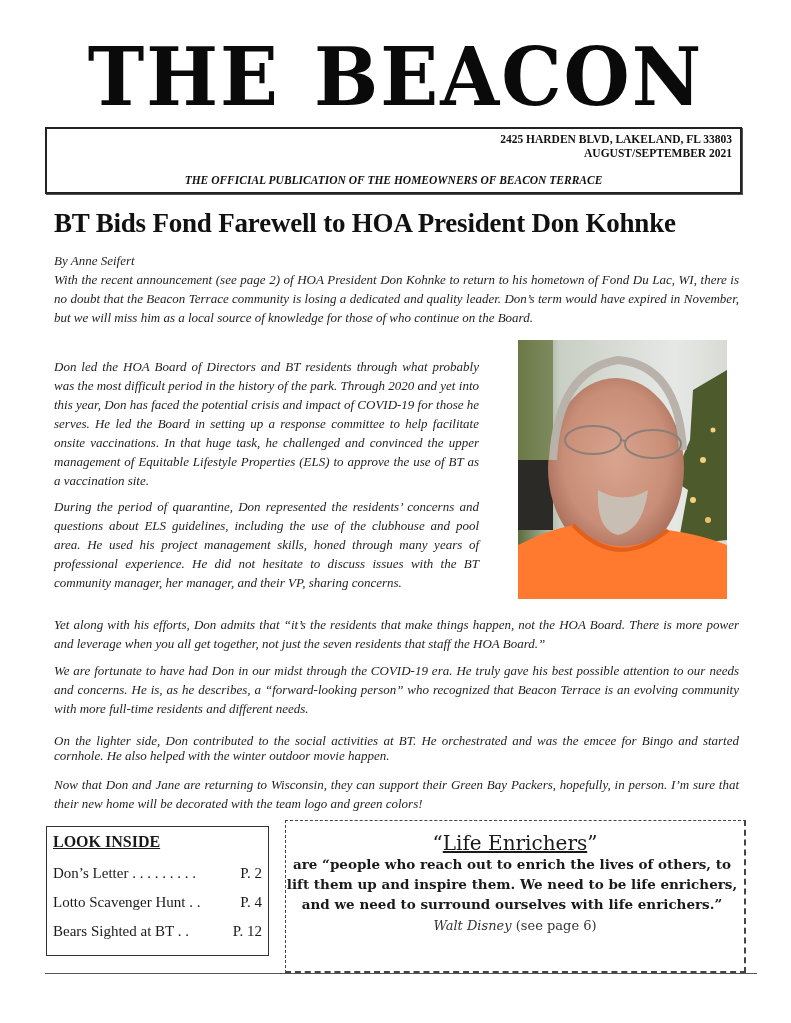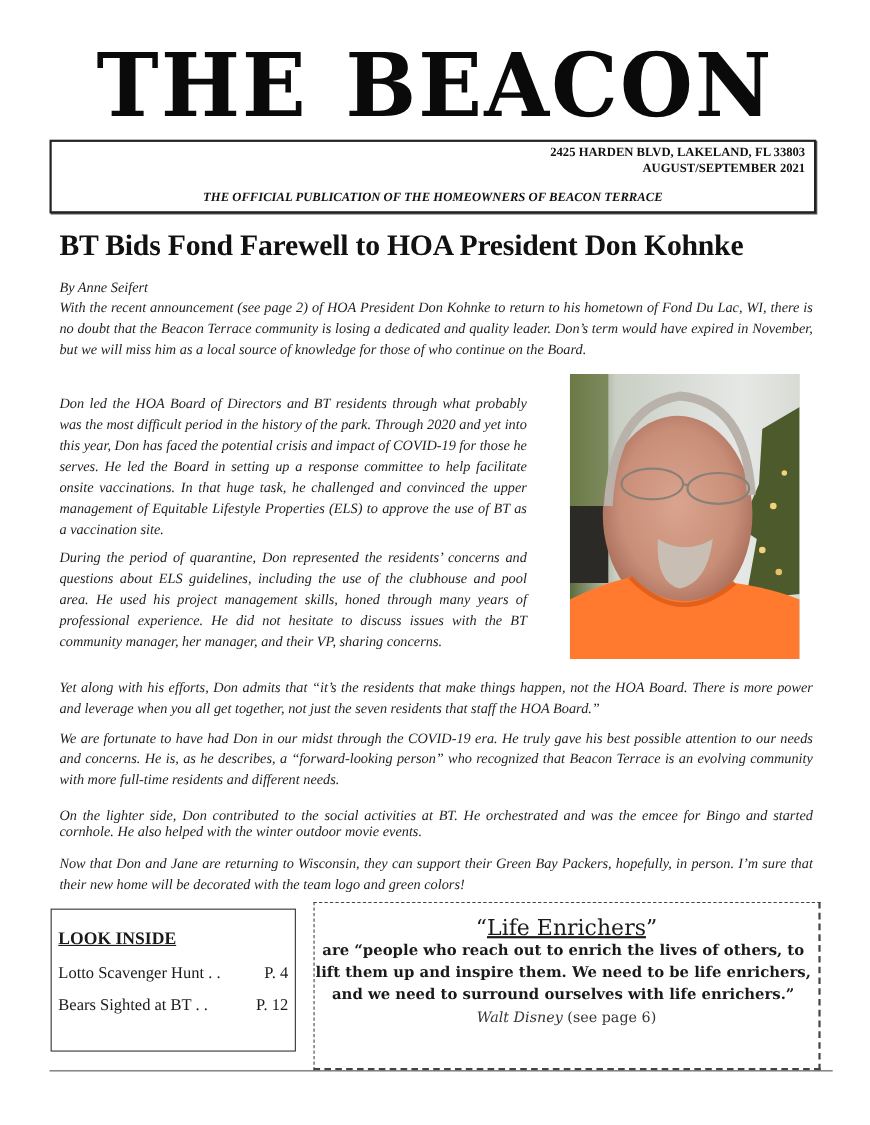--- a/index.html
+++ b/index.html
@@ -33,21 +33,21 @@
   .p3 { left: 54px; top: 497px; width: 425px; }
   .p4 { left: 54px; top: 615px; width: 685px; }
   .p5 { left: 54px; top: 661px; width: 685px; }
   .p6 { left: 54px; top: 733px; width: 685px; line-height: 15px; }
   .p7 { left: 54px; top: 775px; width: 685px; }
 
   .photo { position: absolute; left: 518px; top: 340px; width: 209px; height: 259px; overflow: hidden;
            background: #dcdcd6; }
 
   .look-box { position: absolute; left: 46px; top: 826px; width: 223px; height: 130px;
-              border: 1.5px solid #333; box-sizing: border-box; padding: 16px 6px; }
+              border: 1.5px solid #333; box-sizing: border-box; padding: 4px 6px; }
   .look-title { font-weight: bold; font-size: 16px; text-decoration: underline; line-height: 22px; margin-bottom: 6px; }
   .look-item { font-size: 15px; line-height: 29px; display: flex; justify-content: space-between; white-space: nowrap; }
 
   .quote-box { position: absolute; left: 285px; top: 820px; width: 461px; height: 153px;
                border: 1.5px dashed #444; border-right-width: 2px; border-bottom-width: 2px;
                box-sizing: border-box; text-align: center; }
   .q-title { margin-top: 12px; font-family: "DejaVu Serif", serif; font-size: 20px; line-height: 20px; }
   .q-title u { text-decoration: underline; }
   .q-body { font-family: "DejaVu Serif", serif; font-weight: bold; font-size: 13.5px; line-height: 20px;
             margin: 1px 6px 0 0; }
@@ -73,21 +73,21 @@
 </div>
 
 <h1 class="headline" style="margin:0;">BT Bids Fond Farewell to HOA President Don Kohnke</h1>
 
 <p class="para byline">By Anne Seifert</p>
 <p class="para p1">With the recent announcement (see page 2) of HOA President Don Kohnke to return to his hometown of Fond Du Lac, WI, there is no doubt that the Beacon Terrace community is losing a dedicated and quality leader.  Don’s term would have expired in November, but we will miss him as a local source of knowledge for those of who continue on the Board.</p>
 <p class="para p2">Don led the HOA Board of Directors and BT residents through what probably was the most difficult period in the history of the park.  Through 2020 and yet into this year, Don has faced the potential crisis and impact of COVID-19 for those he serves.  He led the Board in setting up a response committee to help facilitate onsite vaccinations.  In that huge task, he challenged and convinced the upper management of Equitable Lifestyle Properties (ELS) to approve the use of BT as a vaccination site.</p>
 <p class="para p3">During the period of quarantine, Don represented the residents’ concerns and questions about ELS guidelines, including the use of the clubhouse and pool area.  He used his project management skills, honed through many years of professional experience.  He did not hesitate to discuss issues with the BT community manager, her manager, and their VP, sharing concerns.</p>
 <p class="para p4">Yet along with his efforts, Don admits that “it’s the residents that make things happen, not the HOA Board. There is more power and leverage when you all get together, not just the seven residents that staff the HOA Board.”</p>
 <p class="para p5">We are fortunate to have had Don in our midst through the COVID-19 era.  He truly gave his best possible attention to our needs and concerns.  He is, as he describes, a “forward-looking person” who recognized that Beacon Terrace is an evolving community with more full-time residents and different needs.</p>
-<p class="para p6">On the lighter side, Don contributed to the social activities at BT.  He orchestrated and was the emcee for Bingo and started cornhole.  He also helped with the winter outdoor movie events.</p>
+<p class="para p6">On the lighter side, Don contributed to the social activities at BT.  He orchestrated and was the emcee for Bingo and started cornhole.  He also helped with the winter outdoor movie happen.</p>
 <p class="para p7">Now that Don and Jane are returning to Wisconsin, they can support their Green Bay Packers, hopefully, in person.  I’m sure that their new home will be decorated with the team logo and green colors!</p>
 
 <div class="photo" title="Portrait of Don Kohnke in orange shirt">
   <svg width="209" height="259" viewBox="0 0 209 259">
     <defs>
       <linearGradient id="bg" x1="0" y1="0" x2="1" y2="0">
         <stop offset="0" stop-color="#5b6b3c"></stop>
         <stop offset="0.2" stop-color="#c9cfc4"></stop>
         <stop offset="0.75" stop-color="#e6e8e6"></stop>
         <stop offset="1" stop-color="#d8dbd4"></stop>
@@ -113,20 +113,24 @@
     <line x1="103" y1="100" x2="107" y2="101" stroke="#8a8078" stroke-width="2"></line>
     <path d="M80,150 Q105,165 130,150 Q125,190 100,195 Q78,190 80,150 Z" fill="#c8beb4"></path>
     <path d="M0,205 Q30,190 55,185 Q100,225 150,190 Q185,195 209,205 L209,259 L0,259 Z" fill="#ff7a2f"></path>
     <path d="M55,185 Q100,232 150,190" fill="none" stroke="#e35f1c" stroke-width="4"></path>
   </svg>
 </div>
 
 <div class="look-box">
   <div class="look-title">LOOK INSIDE</div>
   <div class="look-item">
+    <span>Don’s Letter . . . . . . . . .</span>
+    <span>P. 2</span>
+  </div>
+  <div class="look-item">
     <span>Lotto Scavenger Hunt . .</span>
     <span>P. 4</span>
   </div>
   <div class="look-item">
     <span>Bears Sighted at BT . .</span>
     <span>P. 12</span>
   </div>
 </div>
 
 <div class="quote-box">

